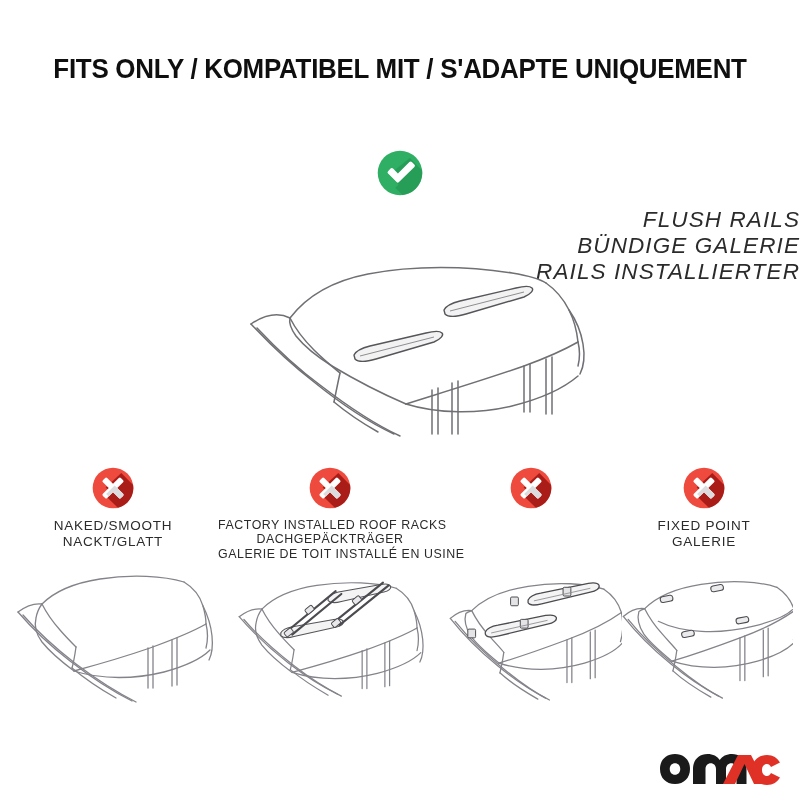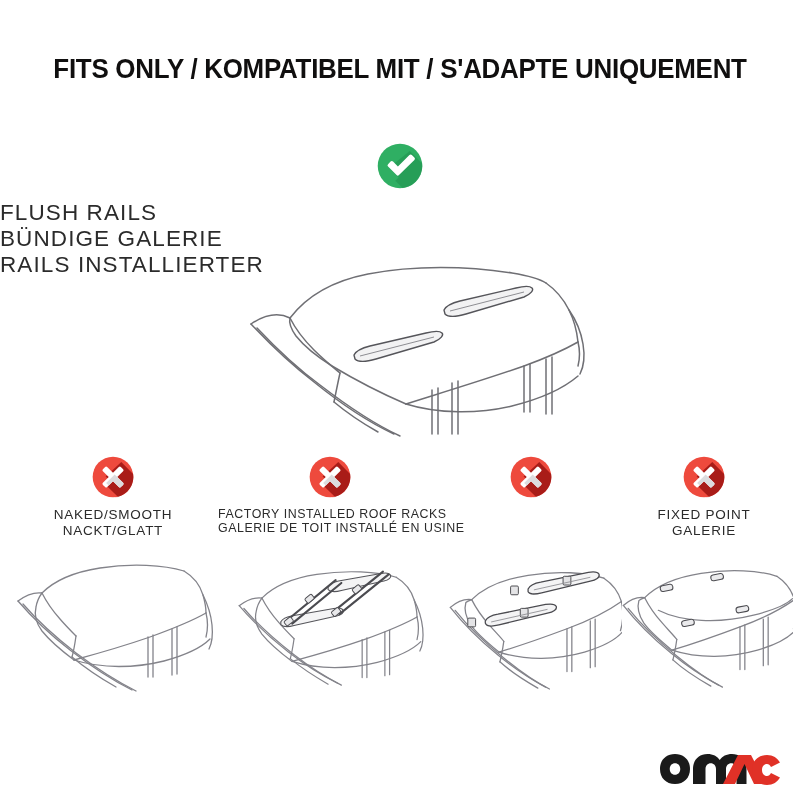--- a/index.html
+++ b/index.html
@@ -30,23 +30,24 @@
     color: #100f0f;
     white-space: nowrap;
     transform: scaleX(0.91);
     transform-origin: center center;
   }
 
   
   .hero {
     position: absolute;
     left: 0;
-    top: 143px;
+    top: 150px;
     width: 800px;
-    text-align: left;
+    text-align: right;
+    font-style: italic;
   }
   .check-badge {
     width: 46px;
     height: 46px;
     margin: 0 auto 11px auto;
     display: block;
   }
   .hero-lines {
     font-size: 22.5px;
     line-height: 26px;
@@ -63,21 +64,21 @@
     left: 228px;
     top: 262px;
     width: 360px;
     height: 175px;
   }
 
   
   .cols {
     position: absolute;
     left: 0;
-    top: 451px;
+    top: 462px;
     width: 676px;
     height: 250px;
   }
   .col {
     position: absolute;
     top: 0;
     text-align: center;
   }
   .col-0 { left: 8px;   width: 210px; }
   .col-1 { left: 218px; width: 224px; }
@@ -224,20 +225,21 @@
 
   <div class="col col-1">
     <svg class="x-badge" viewBox="0 0 64 64">
       <circle cx="32" cy="32" r="31" fill="#ee4a3d"></circle>
       <path d="M32 63c17.1 0 31-13.9 31-31 0-1.6-.12-3.2-.36-4.75L44.6 9.2 20.8 31.1 29 39.3l-6.4 6.4L39.8 62.5c-2.5.4-5.1.5-7.8.5z" fill="#9c1412" opacity="0.85"></path>
       <path d="M38.5 32l8.9-8.9a2.2 2.2 0 0 0 0-3.1l-3.4-3.4a2.2 2.2 0 0 0-3.1 0L32 25.5l-8.9-8.9a2.2 2.2 0 0 0-3.1 0l-3.4 3.4a2.2 2.2 0 0 0 0 3.1l8.9 8.9-8.9 8.9a2.2 2.2 0 0 0 0 3.1l3.4 3.4a2.2 2.2 0 0 0 3.1 0l8.9-8.9 8.9 8.9a2.2 2.2 0 0 0 3.1 0l3.4-3.4a2.2 2.2 0 0 0 0-3.1z" fill="#ffffff"></path>
       <path d="M38.5 32l8.9 8.9a2.2 2.2 0 0 1 0 3.1l-3.4 3.4a2.2 2.2 0 0 1-3.1 0L32 38.5l-6.5 6.5-4-4 13-13z" fill="#dcdcde"></path>
     </svg>
     <div class="col-label">
       <div>FACTORY INSTALLED ROOF RACKS</div>
+      <div>DACHGEPÄCKTRÄGER</div>
       <div>GALERIE DE TOIT INSTALLÉ EN USINE</div>
     </div>
     <svg class="col-art" viewBox="0 0 224 148">
       <g fill="none" stroke="#83838a" stroke-width="1.3" stroke-linecap="round" stroke-linejoin="round">
         <path d="M40 54 C52 42 72 33 98 29 C130 24 162 26 182 32"></path>
         <path d="M182 32 C192 38 198 46 201 56 C203 63 204 69 204 74"></path>
         <path d="M204 74 C190 82 170 90 148 98 C122 107 94 115 72 121"></path>
         <path d="M72 121 C60 112 48 102 40 92 C34 84 32 76 34 68 C35 62 37 58 40 54"></path>
         <path d="M40 54 C44 62 50 71 58 80 C64 87 70 93 74 97"></path>
         <path d="M74 97 C73 104 72 111 70 118"></path>

